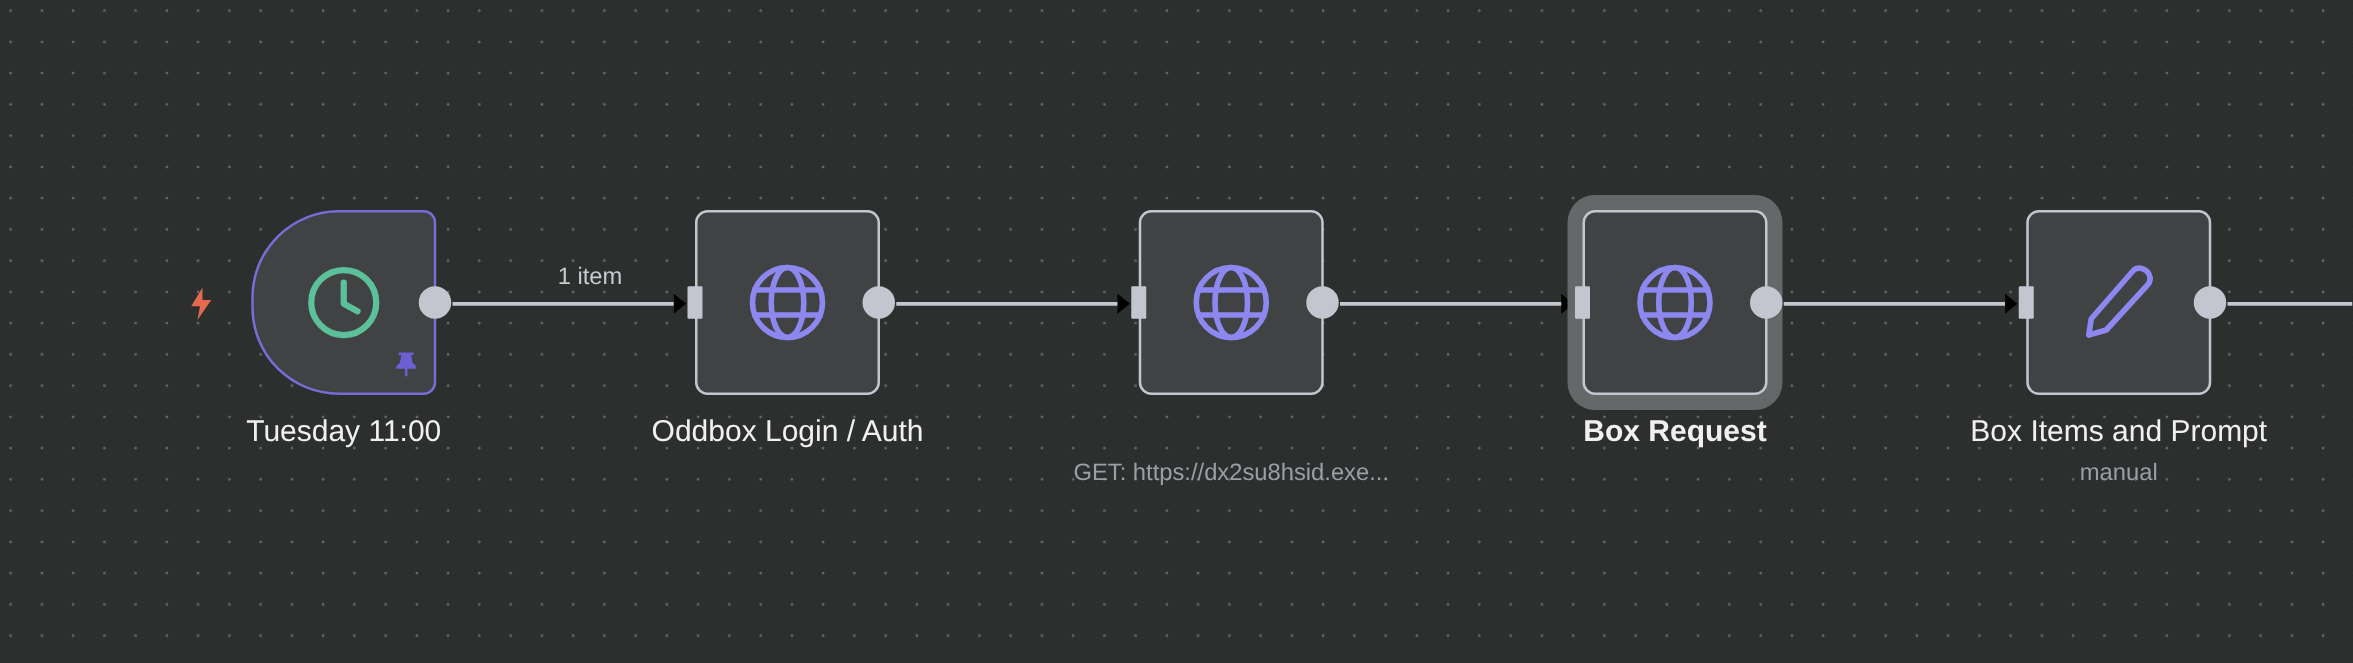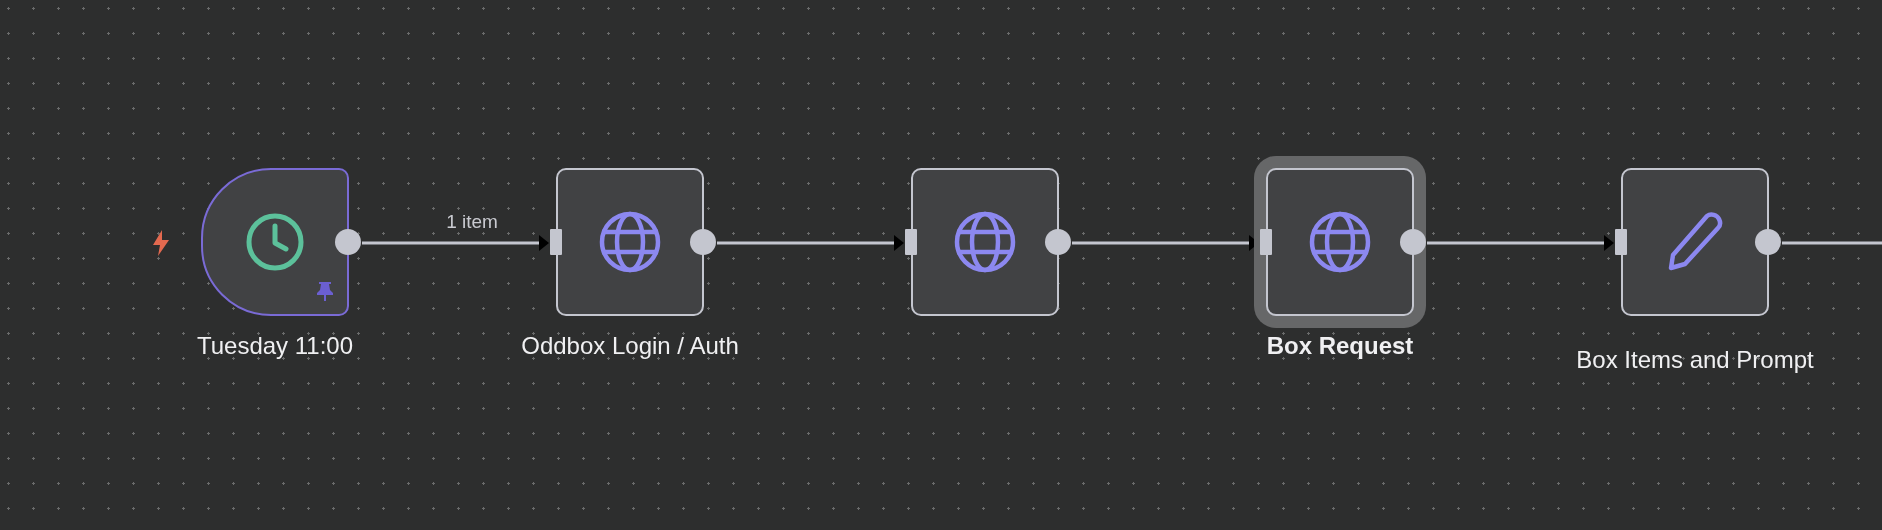--- a/index.html
+++ b/index.html
@@ -165,20 +165,21 @@
     <svg class="node-icon" viewBox="0 0 64 64">
       <g fill="none" stroke="#8c88f0" stroke-width="4.5">
         <circle cx="32" cy="32" r="28"></circle>
         <ellipse cx="32" cy="32" rx="13" ry="28"></ellipse>
         <line x1="4" y1="22" x2="60" y2="22"></line>
         <line x1="4" y1="42" x2="60" y2="42"></line>
       </g>
     </svg>
     <div class="handle-out"></div>
   </div>
+  <div class="node-subtitle" style="left:815px;">GET: https://dx2su8hsid.exe...</div>
 
   <div class="node selected" style="left:1266px;">
     <div class="handle-in"></div>
     <svg class="node-icon" viewBox="0 0 64 64">
       <g fill="none" stroke="#8c88f0" stroke-width="4.5">
         <circle cx="32" cy="32" r="28"></circle>
         <ellipse cx="32" cy="32" rx="13" ry="28"></ellipse>
         <line x1="4" y1="22" x2="60" y2="22"></line>
         <line x1="4" y1="42" x2="60" y2="42"></line>
       </g>
@@ -187,15 +188,16 @@
   </div>
   <div class="node-label" style="left:1170px;font-weight:bold;">Box Request</div>
 
   <div class="node" style="left:1621px;">
     <div class="handle-in"></div>
     <svg class="node-icon" viewBox="0 0 64 64">
       <path d="M44 6 C48 3 54 5 56 9 C58 13 57 16 55 18 L22 54 L8 58 L10 45 Z" fill="none" stroke="#8c88f0" stroke-width="4.5" stroke-linejoin="round"></path>
     </svg>
     <div class="handle-out"></div>
   </div>
-  <div class="node-label" style="left:1525px;margin-top:14px;">Box Items and Prompt</div>
+  <div class="node-label" style="left:1525px;">Box Items and Prompt</div>
+  <div class="node-subtitle" style="left:1525px;">manual</div>
 
 </div>
 
 </body></html>

